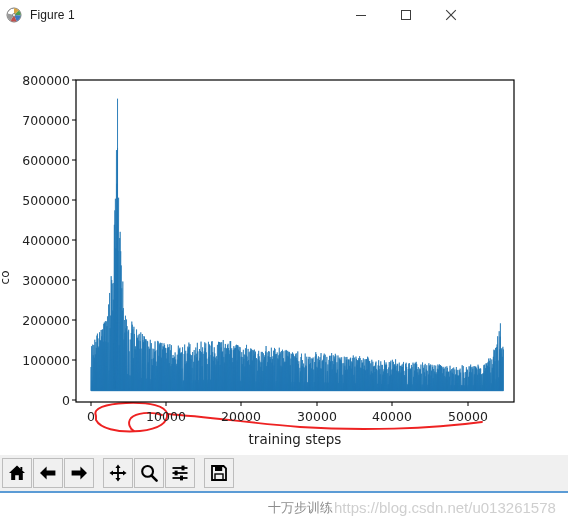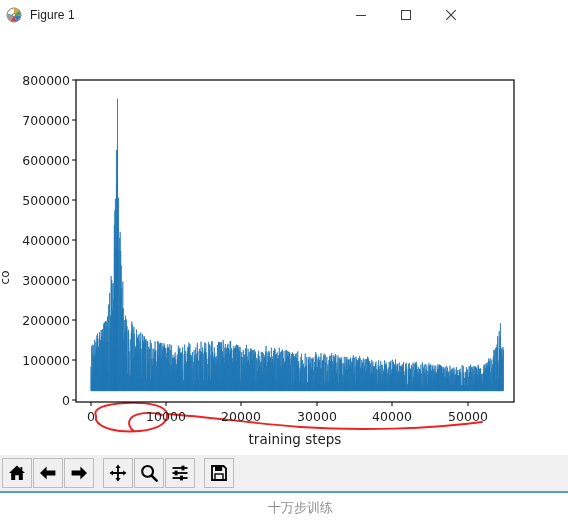--- a/index.html
+++ b/index.html
@@ -307,13 +307,14 @@
         <path d="M3 3 L14.6 3 L17 5.4 L17 17 L3 17 Z" fill="none" stroke="#000000" stroke-width="1.8"></path>
         <rect x="6" y="3" width="7.2" height="5" fill="#000000"></rect>
         <rect x="6" y="11" width="8" height="6" fill="none" stroke="#000000" stroke-width="1.4"></rect>
       </svg>
     </span>
   </div>
 </div>
 
 <div class="watermark">
   <span class="wm-cn">十万步训练</span>
+  <span class="wm-url">https://blog.csdn.net/u013261578</span>
 </div>
 
 </body></html>

